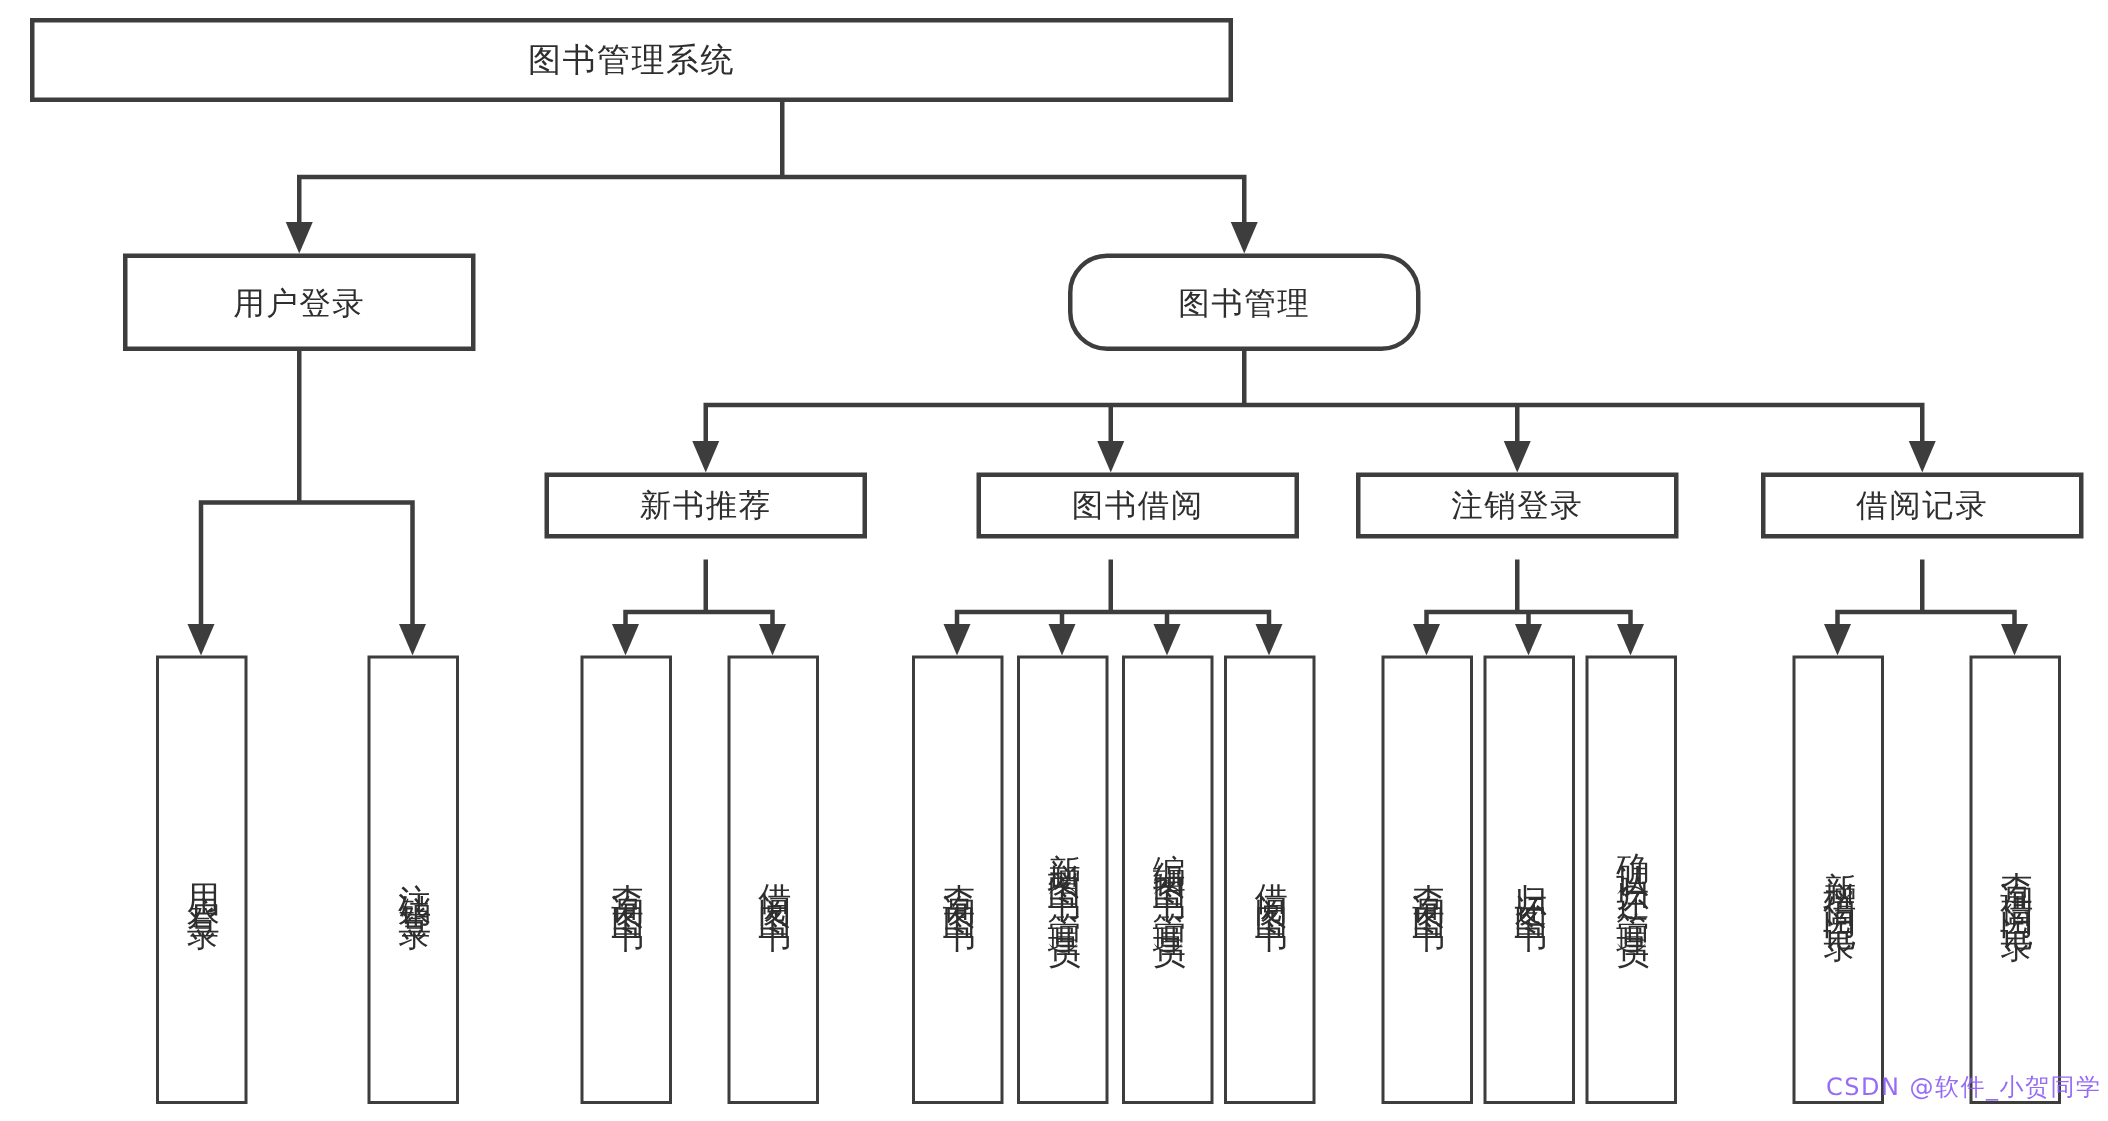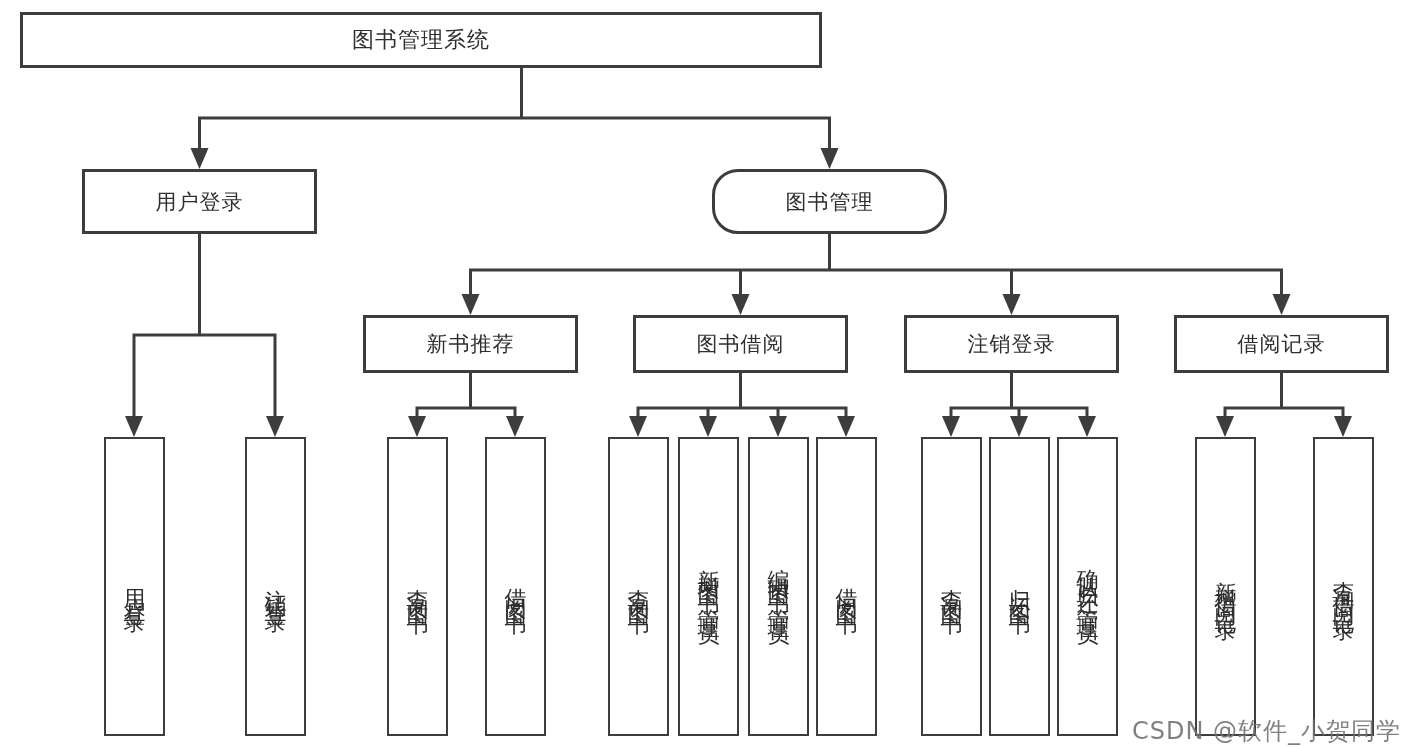--- a/index.html
+++ b/index.html
@@ -32,21 +32,21 @@
     justify-content: center;
     z-index: 2;
   }
   .box .lbl {
     font-size: 22px;
     letter-spacing: 1px;
     white-space: nowrap;
   }
   .root-box   { left: 20px;  top: 12px;  width: 802px; height: 56px; }
   .l2-box     { top: 169px;  width: 235px; height: 65px; }
-  .l3-box     { top: 315px;  width: 215px; height: 58px; }
+  .l3-box     { top: 315px;  width: 215px; height: 44px; }
   .l3-box .lbl, .l2-box .lbl { font-size: 21px; }
   .leaf {
     position: absolute;
     box-sizing: border-box;
     top: 437px;
     width: 61px;
     height: 299px;
     background: #ffffff;
     border: 2.5px solid #3d3d3d;
     display: flex;
@@ -60,22 +60,22 @@
     font-size: 22px;
     letter-spacing: 8px;
     line-height: 1;
     white-space: nowrap;
   }
   .watermark {
     position: absolute;
     right: 4px;
     top: 715px;
     z-index: 3;
-    font-size: 24px;
-    color: #737373;
+    font-size: 16px;
+    color: #8b5cf6;
     opacity: 0.9;
     letter-spacing: 1px;
     white-space: nowrap;
   }
 </style>
 </head>
 <body>
 
 <div class="stage">
 
@@ -144,21 +144,21 @@
   <div class="box l2-box" style="left:82px;">
     <span class="lbl">用户登录</span>
   </div>
   <div class="box l2-box" style="left:712px;border-radius:26px;">
     <span class="lbl">图书管理</span>
   </div>
 
   <div class="box l3-box" style="left:363px;">
     <span class="lbl">新书推荐</span>
   </div>
-  <div class="box l3-box" style="left:633px;">
+  <div class="box l3-box" style="left:651px;">
     <span class="lbl">图书借阅</span>
   </div>
   <div class="box l3-box" style="left:904px;">
     <span class="lbl">注销登录</span>
   </div>
   <div class="box l3-box" style="left:1174px;">
     <span class="lbl">借阅记录</span>
   </div>
 
   <div class="leaf" style="left:104px;">

